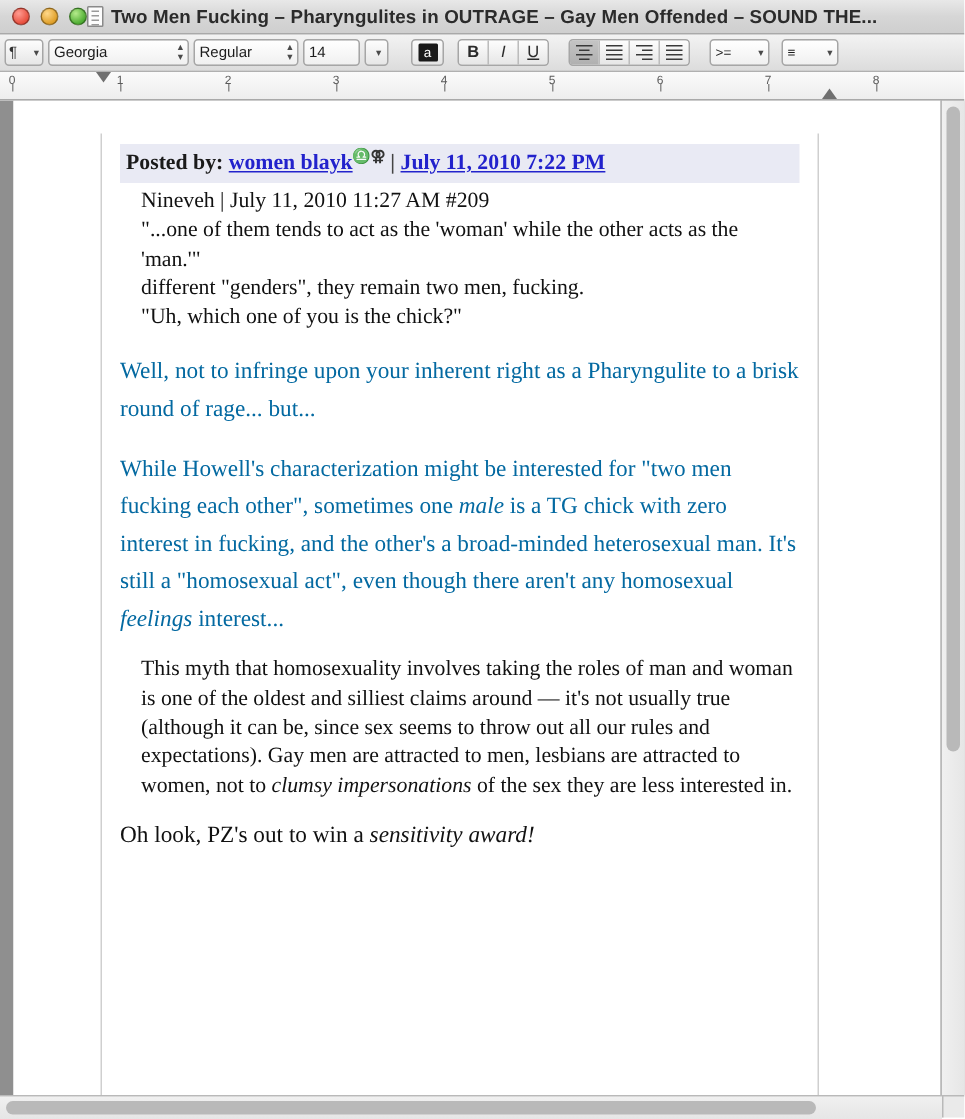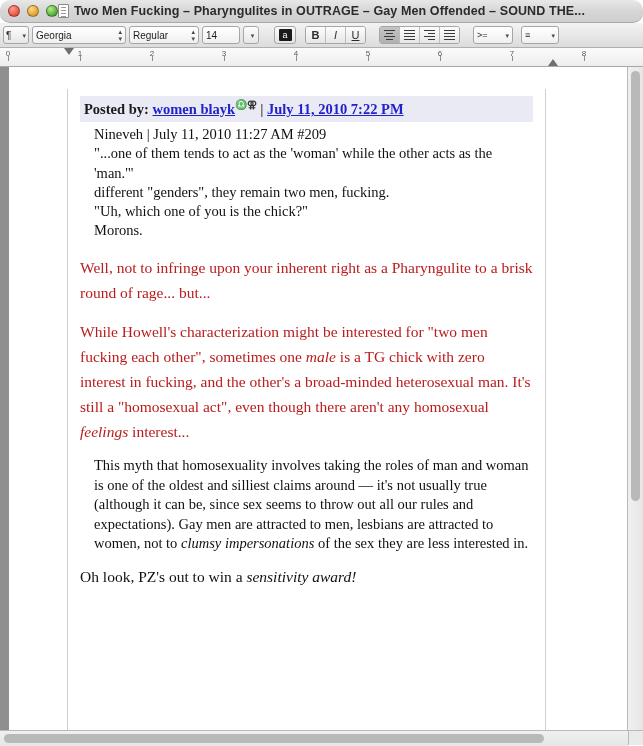--- a/index.html
+++ b/index.html
@@ -25,21 +25,20 @@
 
   
   .titlebar {
     height: 22px;
     background: linear-gradient(to bottom, #e8e8e8 0%, #d6d6d6 50%, #cfcfcf 100%);
     border-bottom: 1px solid #a9a9a9;
     display: flex;
     align-items: center;
     position: relative;
     flex: none;
-    border-radius: 10px;
   }
   .traffic {
     display: flex;
     gap: 7px;
     padding-left: 8px;
     align-items: center;
   }
   .dot {
     width: 12px;
     height: 12px;
@@ -304,21 +303,21 @@
     font-size: 14.5px;
     line-height: 1.33;
     color: #111;
   }
   .quote div { margin: 0; }
 
   p.body {
     font-size: 15.5px;
     line-height: 1.62;
     margin: 14px 0 0 0;
-    color: #b91c1c;
+    color: #0369a1;
   }
   .blockquote {
     margin: 12px 0 0 14px;
     font-size: 14.5px;
     line-height: 1.34;
     color: #111;
   }
   p.closing {
     font-size: 15.5px;
     line-height: 1.5;
@@ -495,21 +494,20 @@
               <span class="sep">|</span>
               <a href="#" class="date-link">July 11, 2010 7:22 PM</a>
             </div>
 
             <div class="quote">
               <div>Nineveh | July 11, 2010 11:27 AM #209</div>
               <div>"...one of them tends to act as the 'woman' while the other acts as the</div>
               <div>'man.'"</div>
               <div>different "genders", they remain two men, fucking.</div>
               <div>"Uh, which one of you is the chick?"</div>
-              <div>Morons.</div>
             </div>
 
             <p class="body">Well, not to infringe upon your inherent right as a Pharyngulite to a brisk round of rage... but...</p>
 
             <p class="body">
               <span>While Howell's characterization might be interested for "two men fucking each other", sometimes one </span><em>male</em><span> is a TG chick with zero interest in fucking, and the other's a broad-minded heterosexual man. It's still a "homosexual act", even though there aren't any homosexual </span><em>feelings</em><span> interest...</span>
             </p>
 
             <div class="blockquote">
               <span>This myth that homosexuality involves taking the roles of man and woman is one of the oldest and silliest claims around — it's not usually true (although it can be, since sex seems to throw out all our rules and expectations). Gay men are attracted to men, lesbians are attracted to women, not to </span><em>clumsy impersonations</em><span> of the sex they are less interested in.</span>

